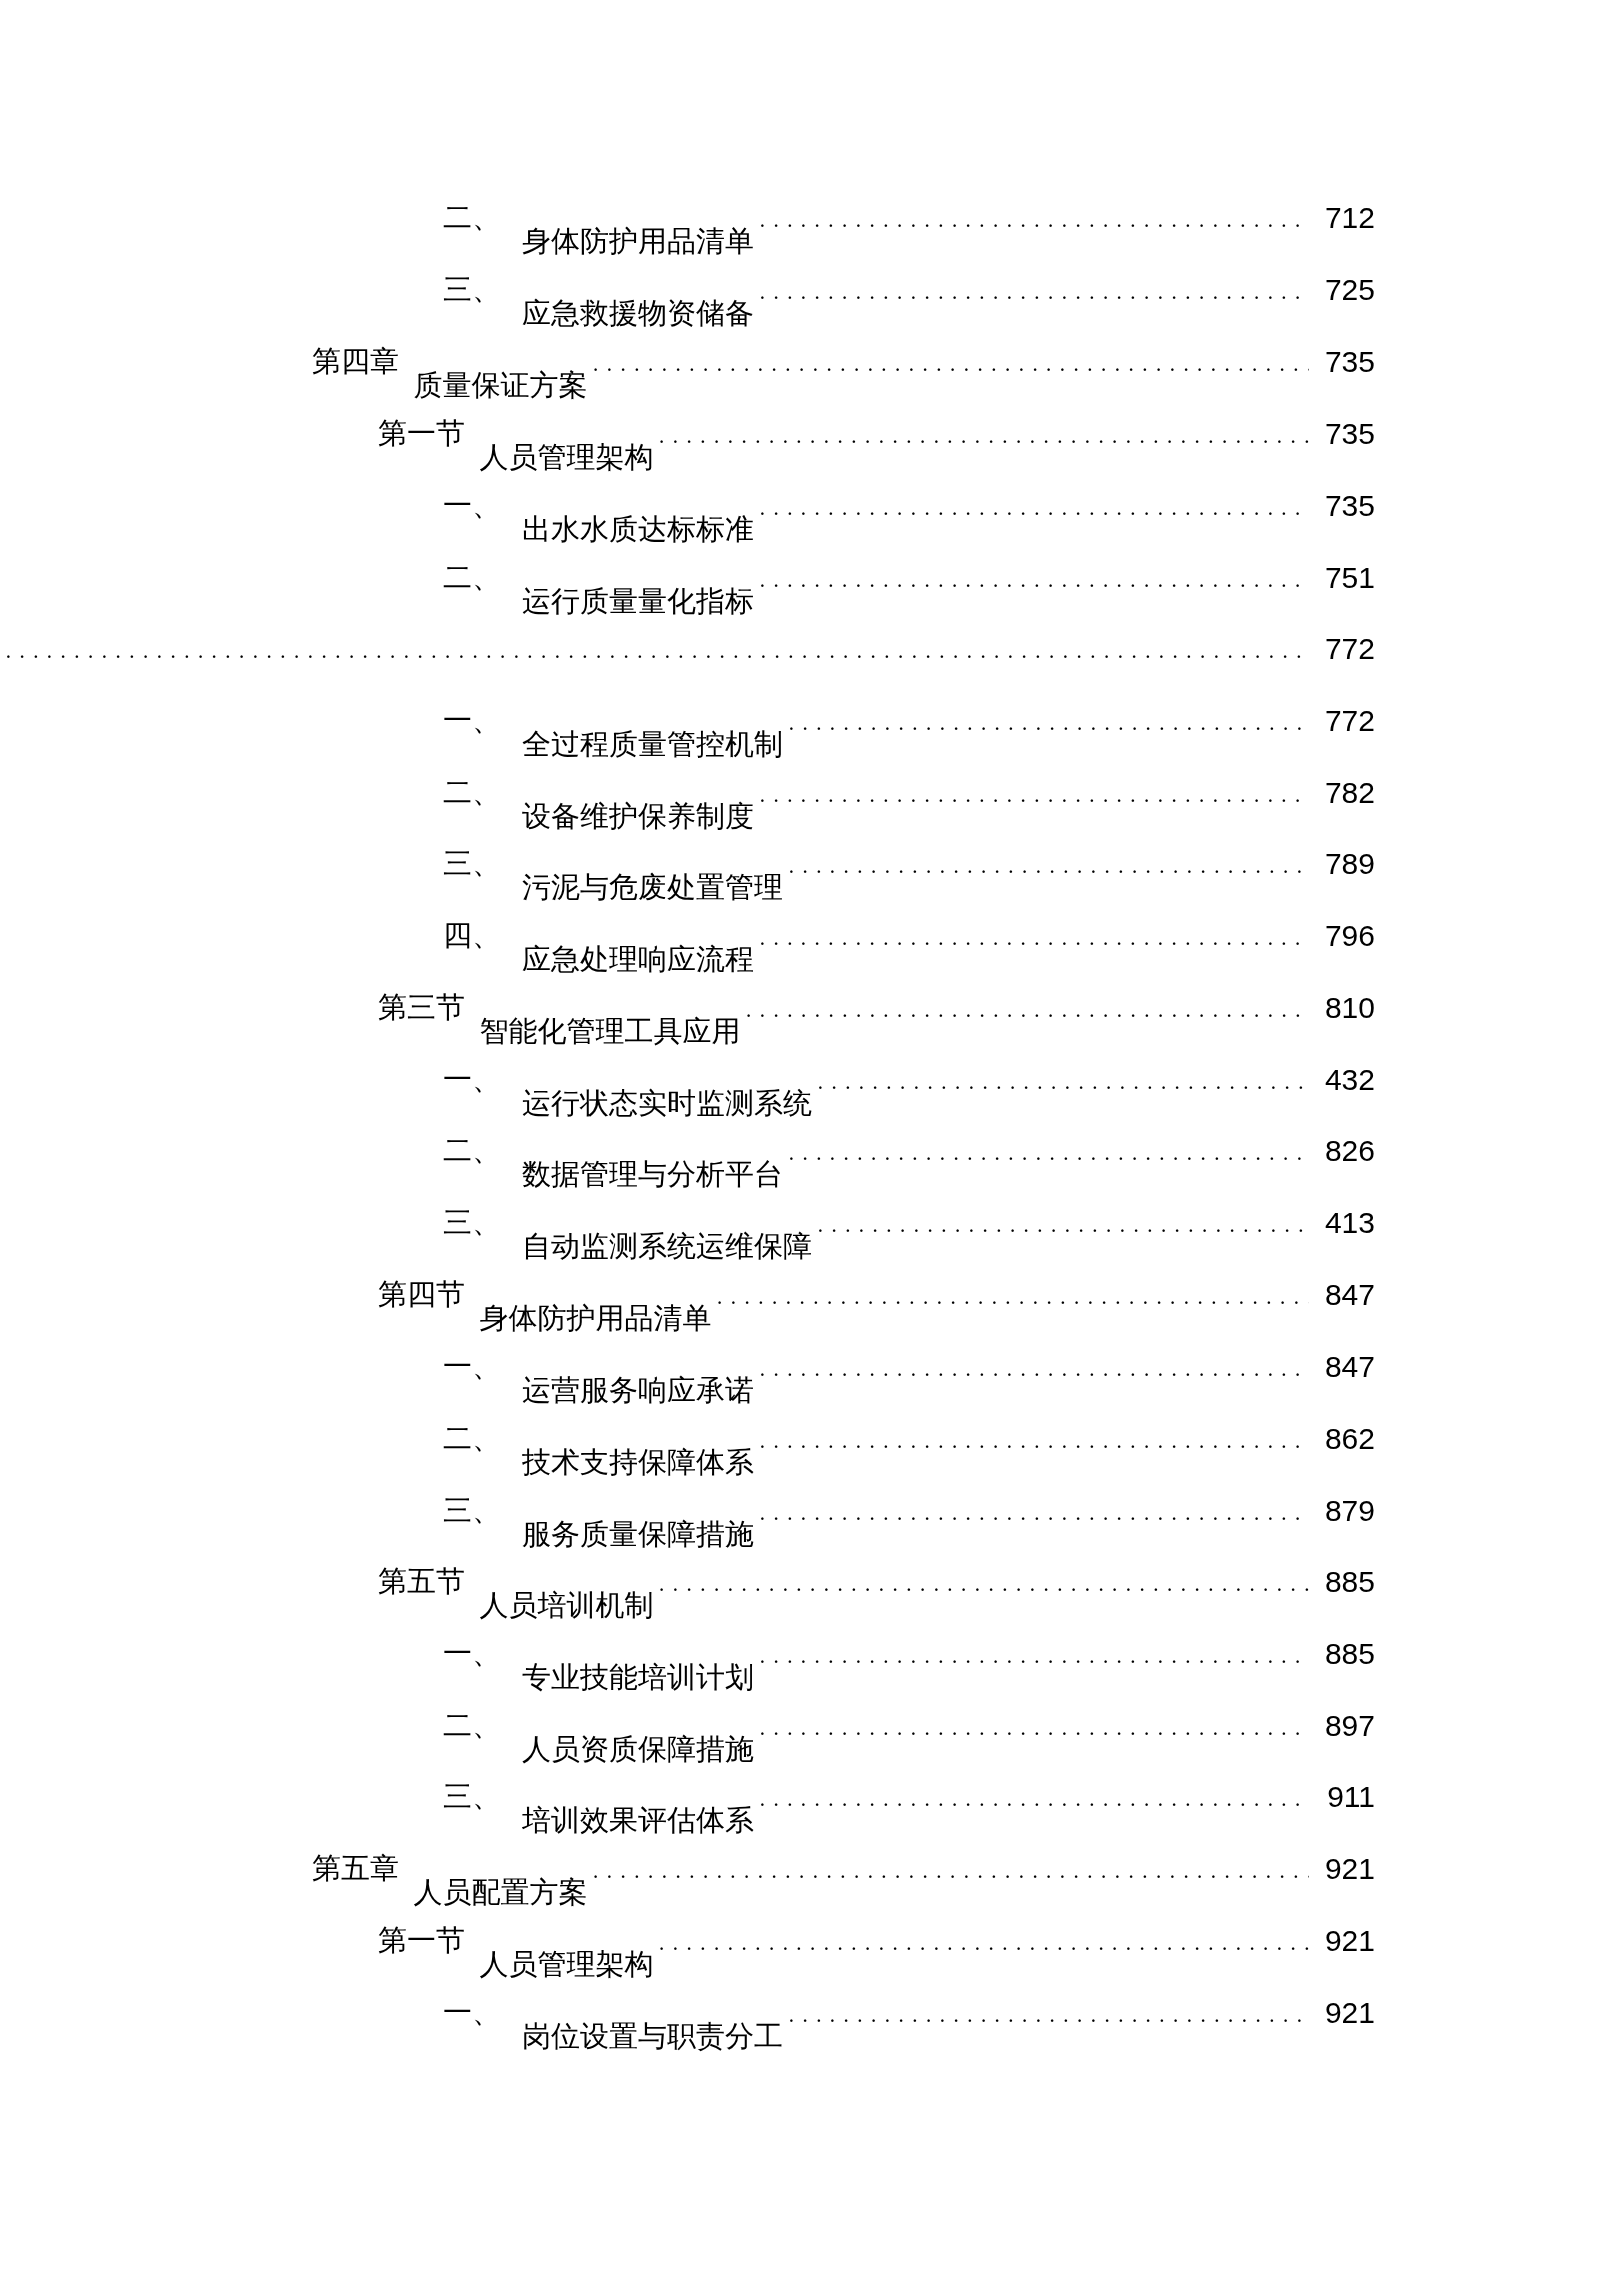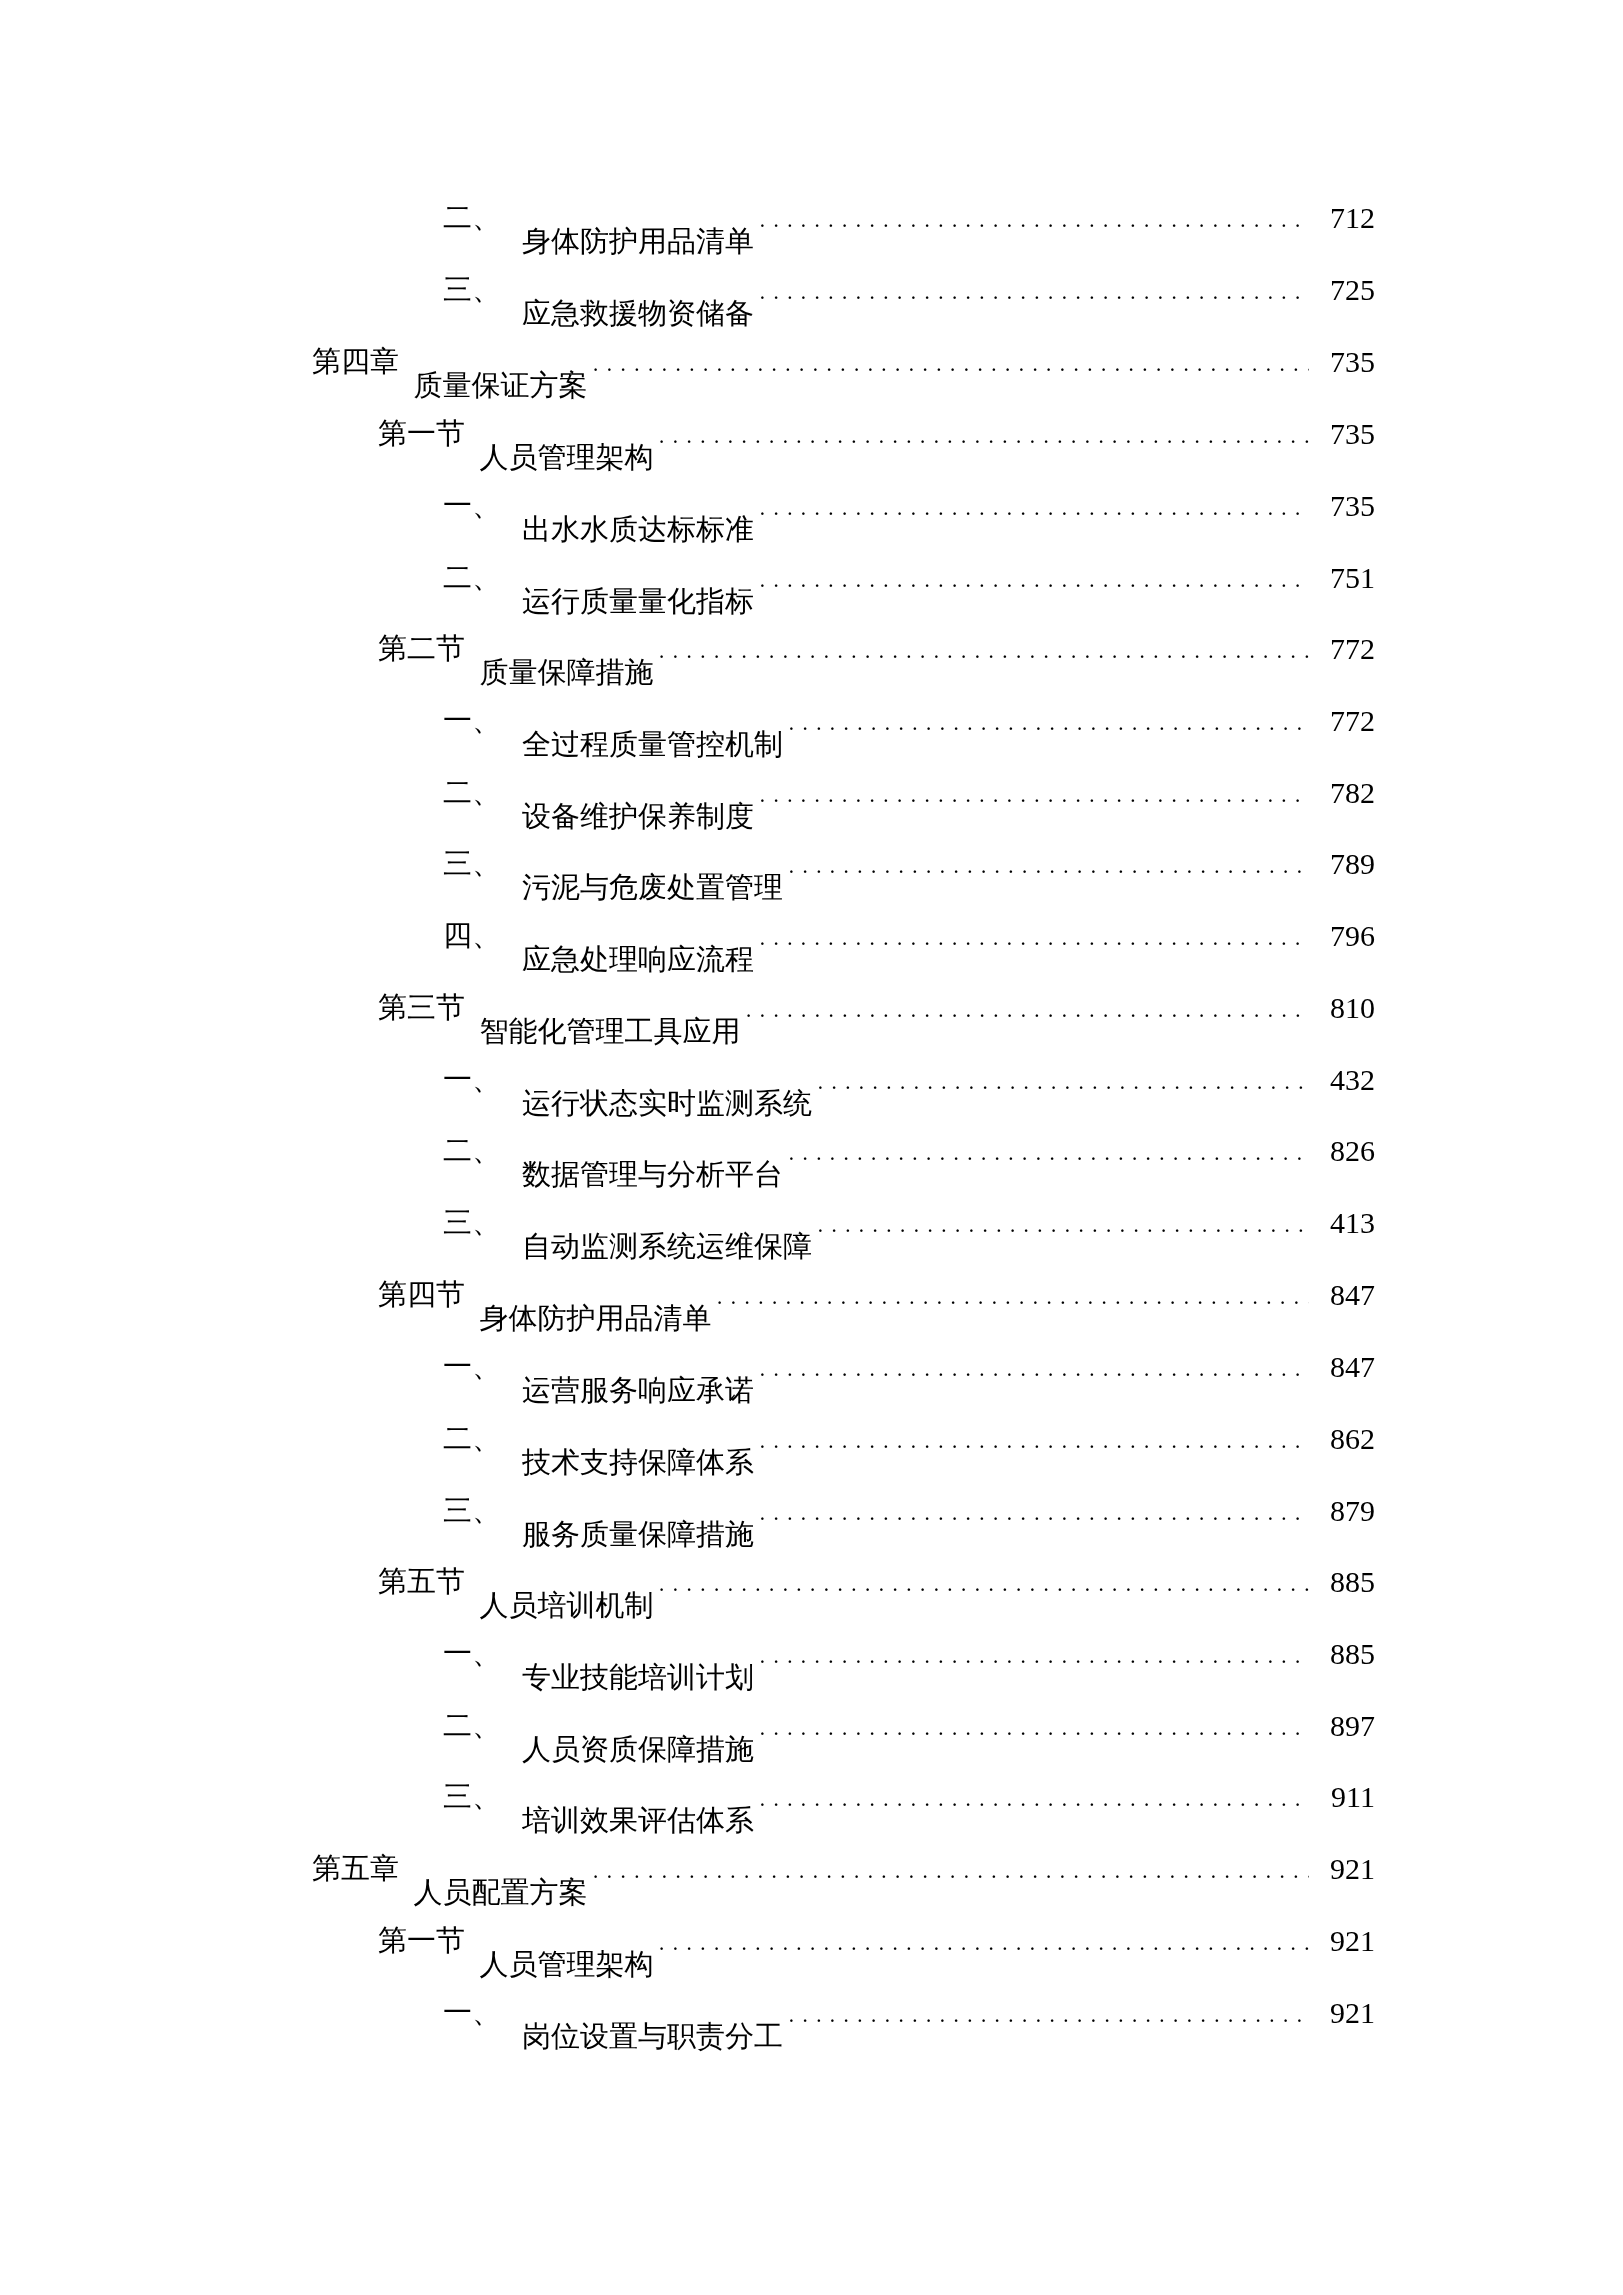--- a/index.html
+++ b/index.html
@@ -7,21 +7,21 @@
          font-family: "DejaVu Serif", "Liberation Serif", serif; color: #000; }
   .toc { position: absolute; left: 0; top: 0; width: 1623px; }
   .row { position: absolute; left: 0; height: 39px; width: 1623px;
          display: flex; align-items: center; font-size: 29px; line-height: 39px; }
   .row .lead { display: flex; align-items: center; white-space: nowrap; }
   .row .num { display: inline-block; }
   .row .label { display: inline-block; margin-top: 47px; }
   .row .dots { flex: 1; overflow: hidden; white-space: nowrap; letter-spacing: 7.5px;
                margin-left: 5.2px; margin-right: 11.8px; font-size: 19.6px; line-height: 39px;
                position: relative; top: 2.6px; }
-  .row .page { width: 54px; text-align: right; font-family: Liberation Serif, serif; font-size: 30px; }
+  .row .page { width: 54px; text-align: right; font-family: Liberation Sans, sans-serif; font-size: 30px; }
   .row.level-0 .lead { padding-left: 312px; font-family: Liberation Serif, serif; }
   .row.level-1 .lead { padding-left: 378px; }
   .row.level-2 .lead { padding-left: 443px; }
   .row.level-2 .num { width: 79px; }
   .row.level-0 .num, .row.level-1 .num { margin-right: 14.4px; }
   .row-inner { display: flex; align-items: center; width: 1375px; }
 </style>
 </head>
 <body>
 
@@ -81,24 +81,20 @@
         <span class="lead">
           <span class="num">二、</span>
           <span class="label">运行质量量化指标</span>
         </span>
         <span class="dots">...................................................................................................................</span>
         <span class="page">751</span>
       </div>
     </div>
   <div class="row level-1" style="top:629px">
       <div class="row-inner">
-        <span class="lead">
-          <span class="num">第二节</span>
-          <span class="label">质量保障措施</span>
-        </span>
         <span class="dots">...................................................................................................................</span>
         <span class="page">772</span>
       </div>
     </div>
   <div class="row level-2" style="top:701px">
       <div class="row-inner">
         <span class="lead">
           <span class="num">一、</span>
           <span class="label">全过程质量管控机制</span>
         </span>

